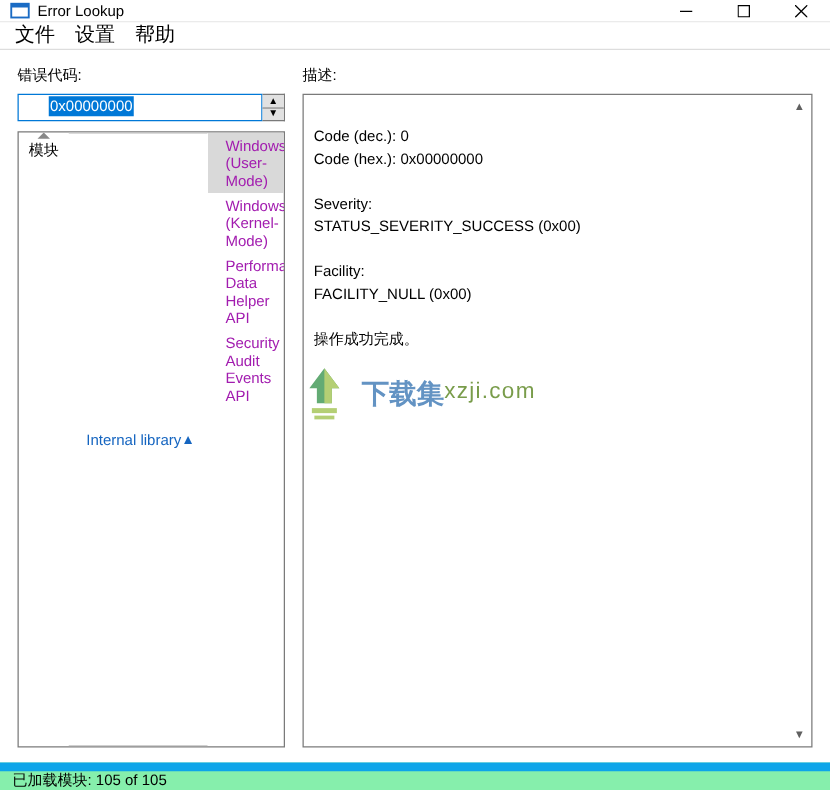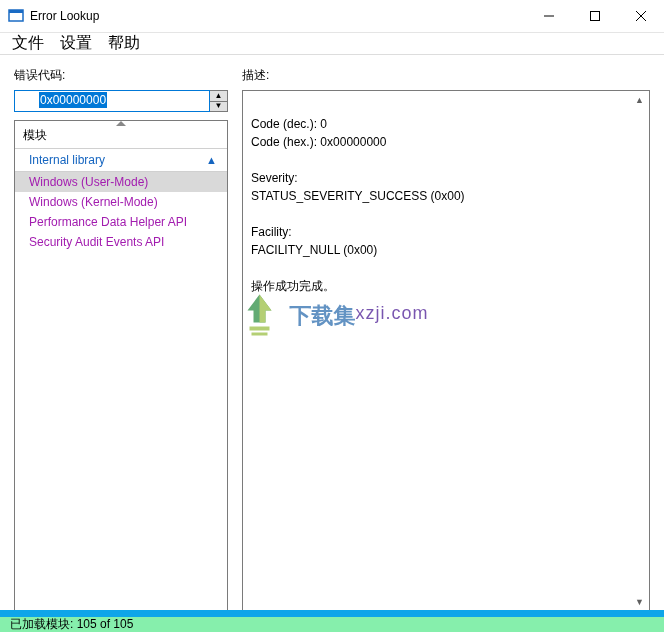--- a/index.html
+++ b/index.html
@@ -1,56 +1,56 @@
 <!DOCTYPE html>
 <html><head>
 <meta charset="utf-8">
 <style>
 * { box-sizing: border-box; margin: 0; padding: 0; }
 body { font-family: "Segoe UI", "Microsoft YaHei", sans-serif; font-size: 12px; background: #fff; width: 664px; height: 632px; overflow: hidden; position: relative; }
 
-.titlebar { height: 33px; display: flex; align-items: center; padding-left: 8px; border-bottom: 1px solid #e5e5e5; background: #fff; }
+.titlebar { height: 18px; display: flex; align-items: center; padding-left: 8px; border-bottom: 1px solid #e5e5e5; background: #fff; }
 .titlebar .app-icon { width: 16px; height: 16px; margin-right: 6px; }
 .titlebar .title { flex: 1; font-size: 12px; color: #000; }
 .titlebar .win-btn { width: 46px; height: 30px; display: flex; align-items: center; justify-content: center; }
 
 .menubar { height: 22px; display: flex; align-items: center; padding: 0 4px; border-bottom: 1px solid #ddd; background: #fff; }
 .menubar .menu-item { padding: 2px 8px; font-size: 16px; color: #000; }
 
 .content { display: flex; height: 558px; padding: 12px 14px 0 14px; gap: 14px; }
 .left-col { width: 214px; display: flex; flex-direction: column; }
 .right-col { flex: 1; display: flex; flex-direction: column; position: relative; }
 
 .label { font-size: 12px; color: #000; margin-bottom: 6px; }
 
 .code-row { display: flex; align-items: stretch; margin-bottom: 8px; }
 .code-input { flex: 1; border: 1px solid #0078d7; padding: 2px 4px; font-size: 12px; height: 22px; outline: none; }
 .code-input .sel { background: #0078d7; color: #fff; padding: 1px 1px; margin-left: 20px; }
 .spinner { width: 18px; border: 1px solid #7a7a7a; border-left: none; display: flex; flex-direction: column; }
 .spinner .btn { flex: 1; display: flex; align-items: center; justify-content: center; background: #e1e1e1; font-size: 8px; line-height: 1; }
 .spinner .btn:first-child { border-bottom: 1px solid #7a7a7a; }
 
-.module-box { flex: 1; border: 1px solid #7a7a7a; display: flex; flex-direction: column; position: relative; overflow: hidden; }
+.module-box { flex: 1; border: 1px solid #7a7a7a; display: flex; position: relative; overflow: hidden; }
 .module-header { position: relative; padding: 6px 8px 4px 8px; font-size: 12px; }
 .module-header::after { content: ""; position: absolute; top: 0; left: 50%; transform: translateX(-50%); width: 0; height: 0; border-left: 5px solid transparent; border-right: 5px solid transparent; border-bottom: 5px solid #888; }
 .group-header { display: flex; align-items: center; justify-content: space-between; padding: 4px 10px 4px 14px; color: #1565c0; font-size: 12px; border-top: 1px solid #d0d0d0; border-bottom: 1px solid #d0d0d0; cursor: pointer; }
 .group-header .chev { font-size: 11px; color: #1565c0; }
 .module-list { flex: 1; overflow: auto; }
 .module-item { padding: 3px 10px 3px 14px; font-size: 12px; color: #a21caf; cursor: default; }
 .module-item.selected { background: #d9d9d9; }
 
 .desc-area { flex: 1; border: 1px solid #7a7a7a; padding: 6px 8px; font-size: 12px; line-height: 1.5; overflow: auto; position: relative; white-space: pre-wrap; }
 .desc-scroll { position: absolute; right: 1px; top: 1px; bottom: 1px; width: 17px; display: flex; flex-direction: column; justify-content: space-between; }
 .desc-scroll .arr { height: 17px; display: flex; align-items: center; justify-content: center; font-size: 9px; color: #606060; }
 
 .watermark { position: absolute; left: 50%; top: 50%; transform: translate(-50%, -50%); opacity: 0.75; pointer-events: none; display: flex; align-items: center; gap: 6px; }
 .watermark .wm-icon svg { width: 48px; height: 48px; }
 .watermark .wm-text { display: flex; flex-direction: row; line-height: 1.1; }
 .watermark .wm-text .t1 { font-size: 22px; font-weight: 600; color: #2f6fb0; font-family: "Microsoft YaHei", sans-serif; }
-.watermark .wm-text .t2 { font-size: 18px; color: #4c1d95; font-family: Arial, sans-serif; letter-spacing: 1px; text-align: center; }
+.watermark .wm-text .t2 { font-size: 18px; color: #4d7c0f; font-family: Arial, sans-serif; letter-spacing: 1px; text-align: center; }
 
 .statusbar { position: absolute; left: 0; right: 0; bottom: 0; height: 22px; border-top: 7px solid #0ea5e9; display: flex; align-items: center; padding: 0 10px; font-size: 12px; background: #86efac; }
 </style>
 </head>
 <body>
 
 <div class="titlebar">
   <span class="app-icon">
     <svg viewBox="0 0 16 16">
         <rect x="1" y="2" width="14" height="11" fill="none" stroke="#1a6bc4" stroke-width="1.5"></rect>

